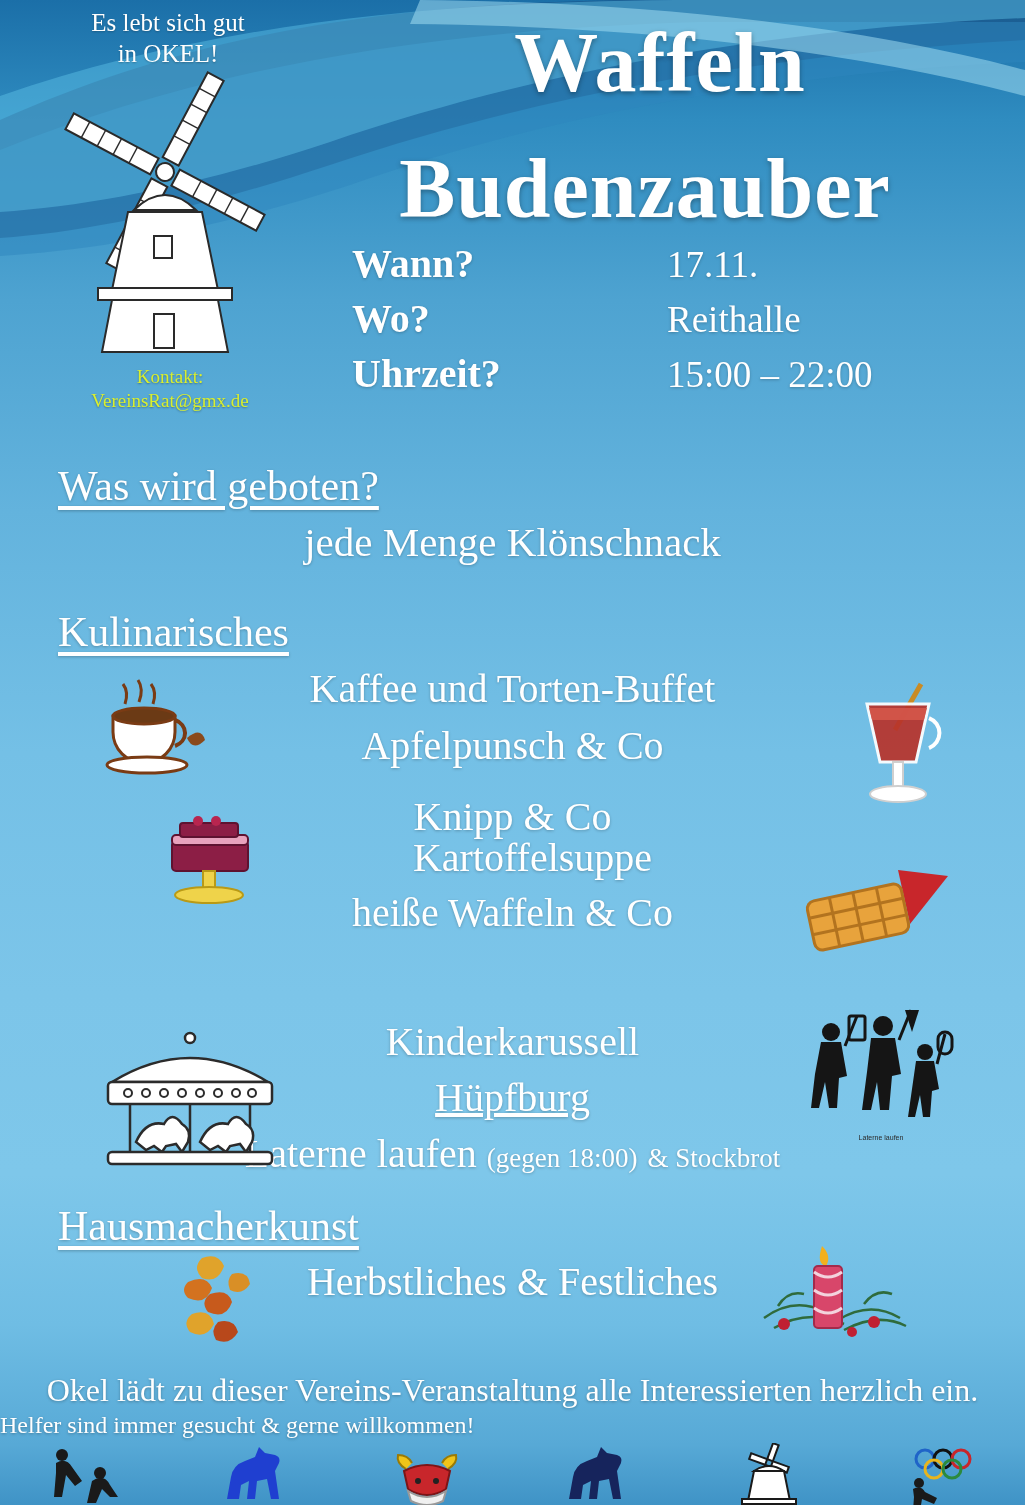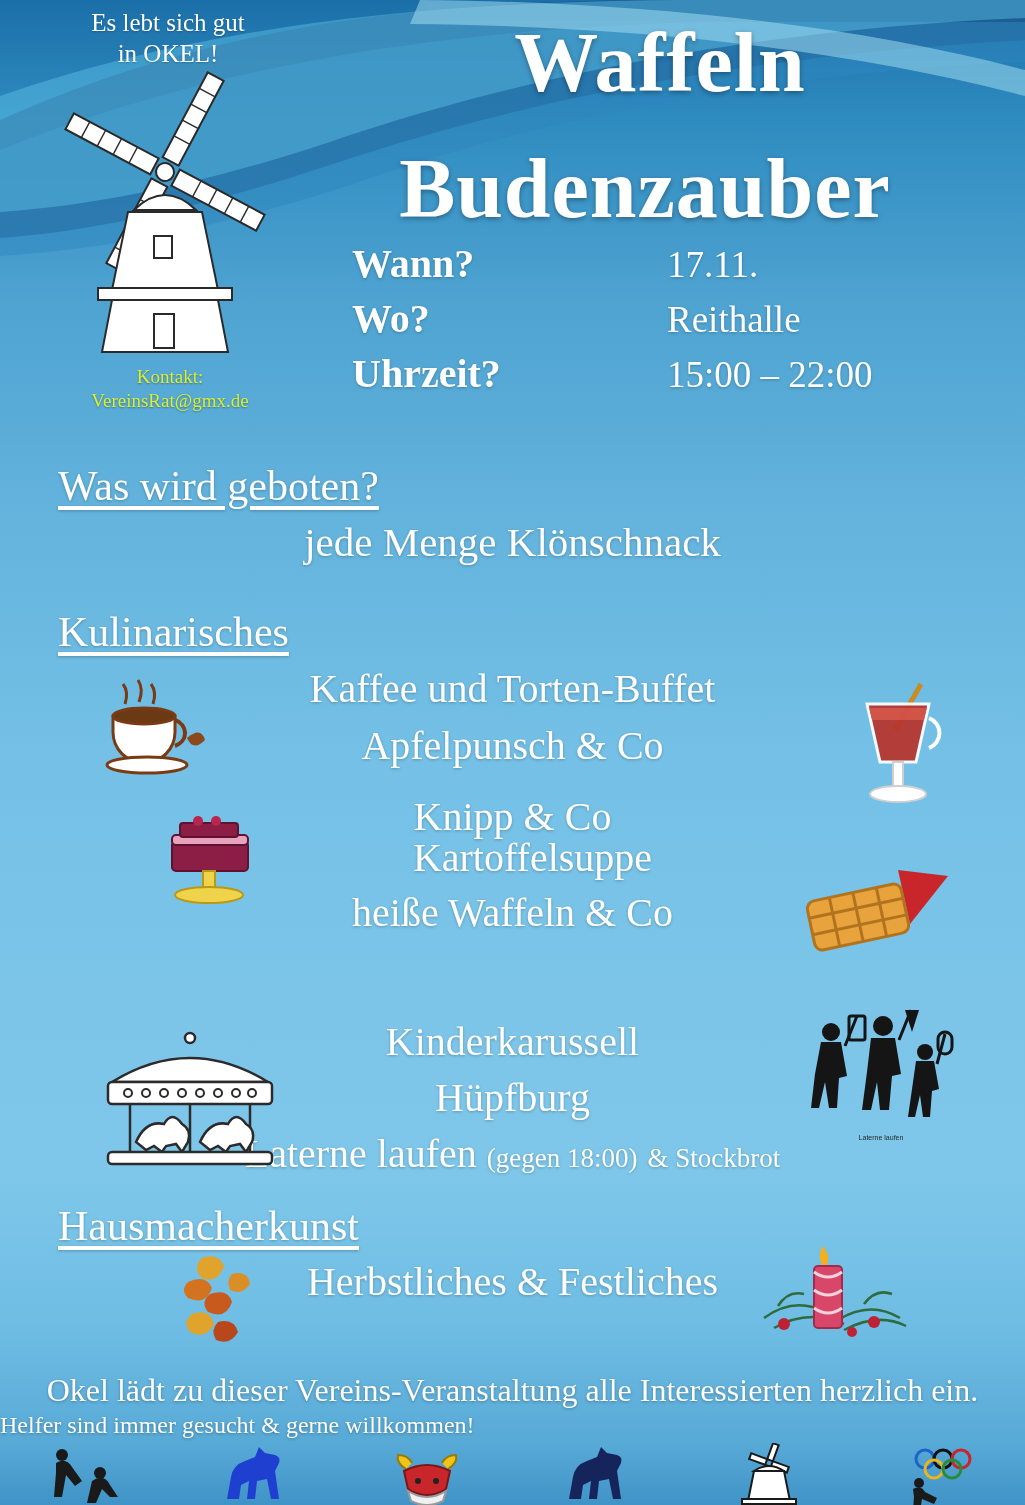--- a/index.html
+++ b/index.html
@@ -316,21 +316,21 @@
         <line x1="36" y1="30" x2="36" y2="80"></line>
           <line x1="60" y1="30" x2="60" y2="80"></line>
           <line x1="84" y1="30" x2="84" y2="80"></line>
         <line x1="12" y1="46" x2="108" y2="46"></line>
           <line x1="12" y1="63" x2="108" y2="63"></line>
       </g>
     </g>
   </svg>
 
   <div class="centered-line" style="top:1018px;">Kinderkarussell</div>
-  <div class="centered-line" style="top:1074px;">Hüpfburg</div>
+  <div class="centered-line" style="top:1074px;text-decoration:underline;">Hüpfburg</div>
   <div class="centered-line" style="top:1130px;">
     <span>Laterne laufen</span>
     <span class="small-inline">(gegen 18:00)</span>
     <span class="small-inline">&amp; Stockbrot</span>
   </div>
 
   <svg class="art" style="top:1030px; left:100px; width:180px; height:145px;" viewBox="0 0 180 145">
     <g stroke="#2b2b2b" stroke-width="2.5" fill="#ffffff">
       <path d="M12,52 Q90,4 168,52 z"></path>
       <rect x="8" y="52" width="164" height="22" rx="4"></rect>

